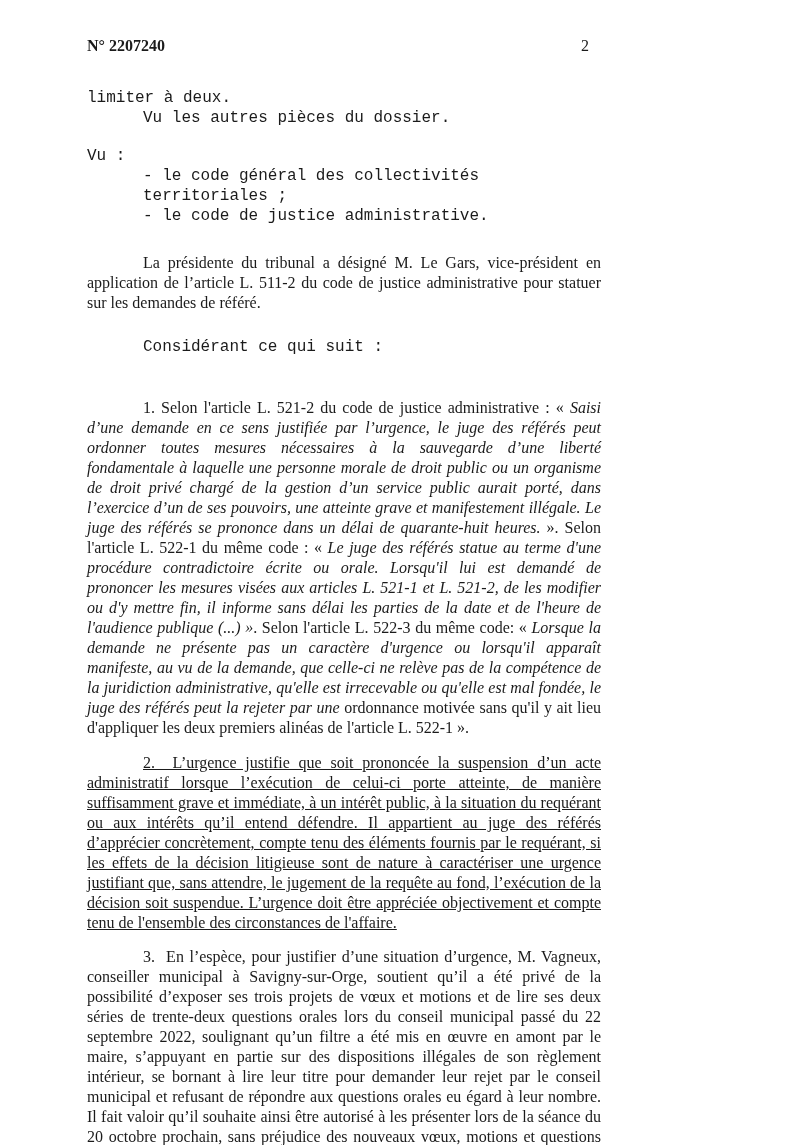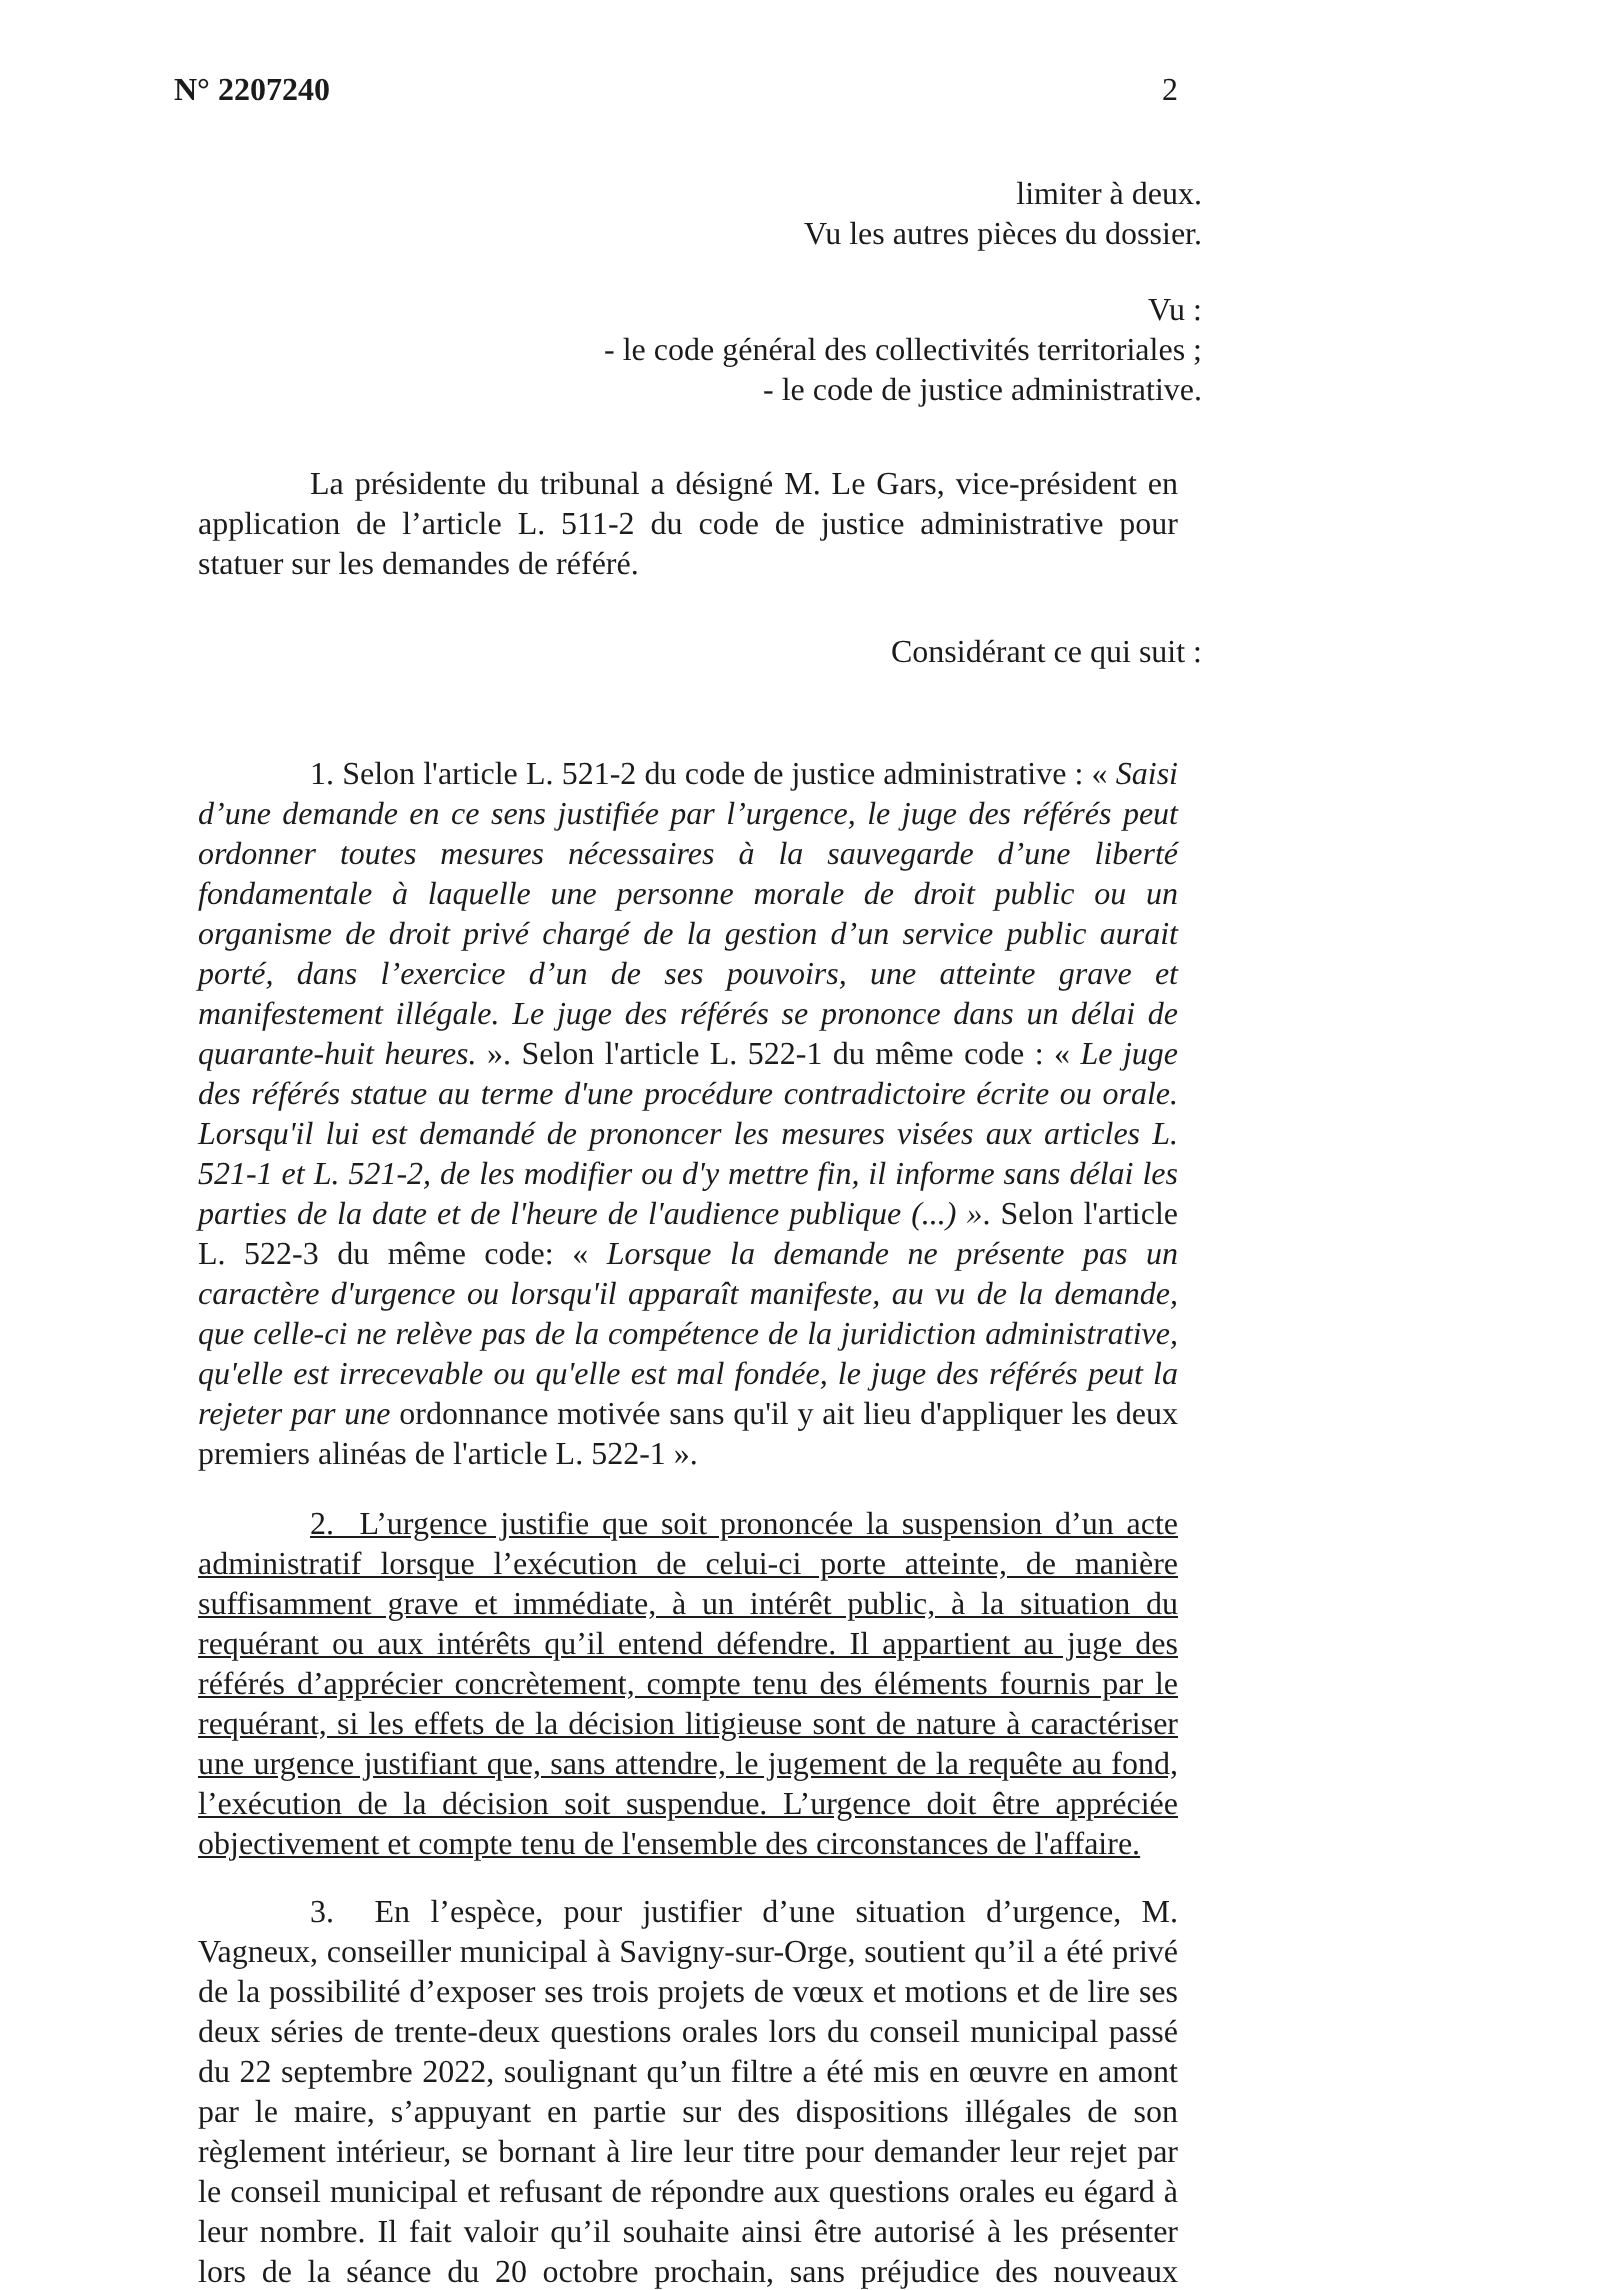--- a/index.html
+++ b/index.html
@@ -21,25 +21,25 @@
     overflow: hidden;
   }
   .header {
     display: flex;
     justify-content: space-between;
     align-items: baseline;
   }
   .case-no { font-weight: bold; }
   .page-no { margin-right: 12px; }
 
-  .line { text-align: right; }
+  .line { text-align: left; font-family: Liberation Mono, monospace; }
   .indent { margin-left: 56px; }
 
   .para {
-    margin: 12px;
+    margin: 0;
     text-align: justify;
     text-indent: 56px;
   }
   .it { font-style: italic; }
 
   .continuation  { margin-top: 32px; }
   .vu-label      { margin-top: 18px; }
   .designation   { margin-top: 27px; }
   .considerant   { margin-top: 24px; }
   .point1        { margin-top: 41px; }

